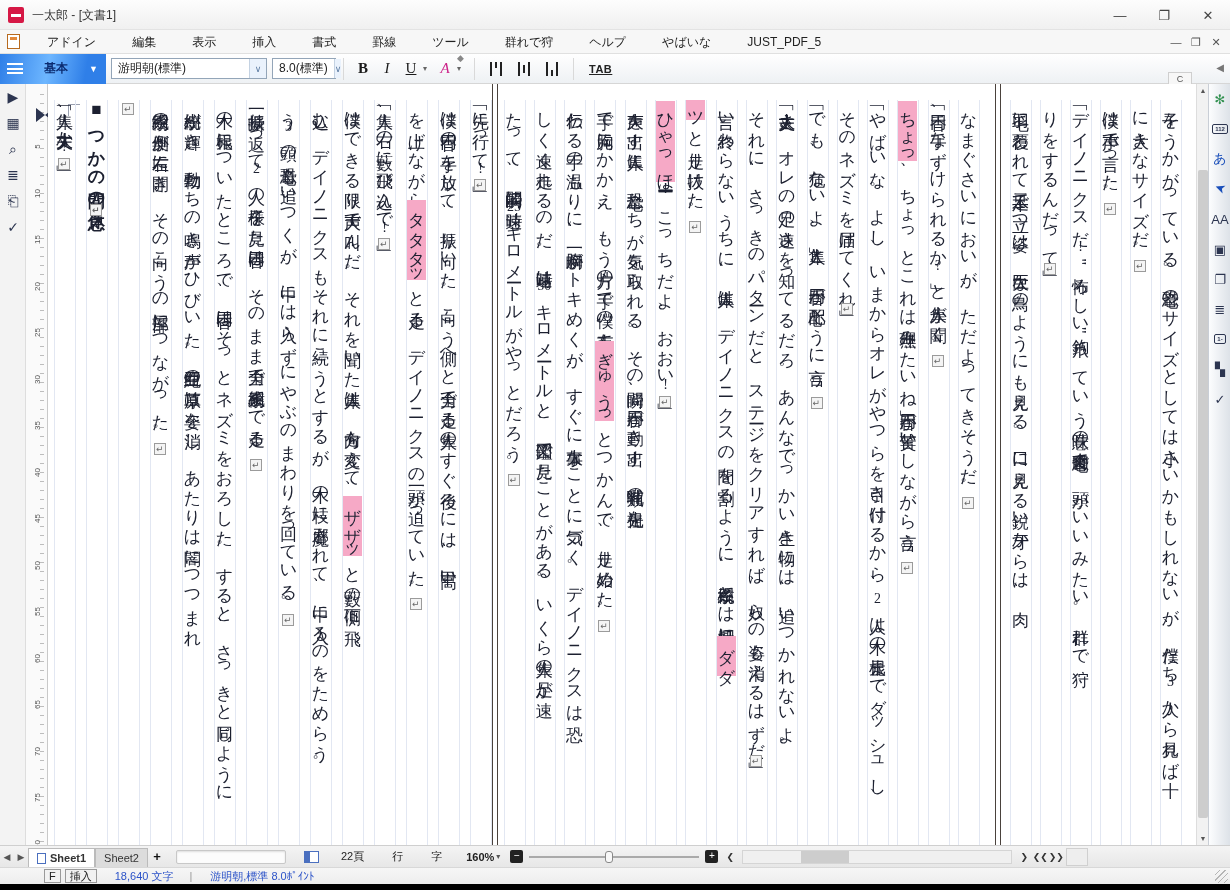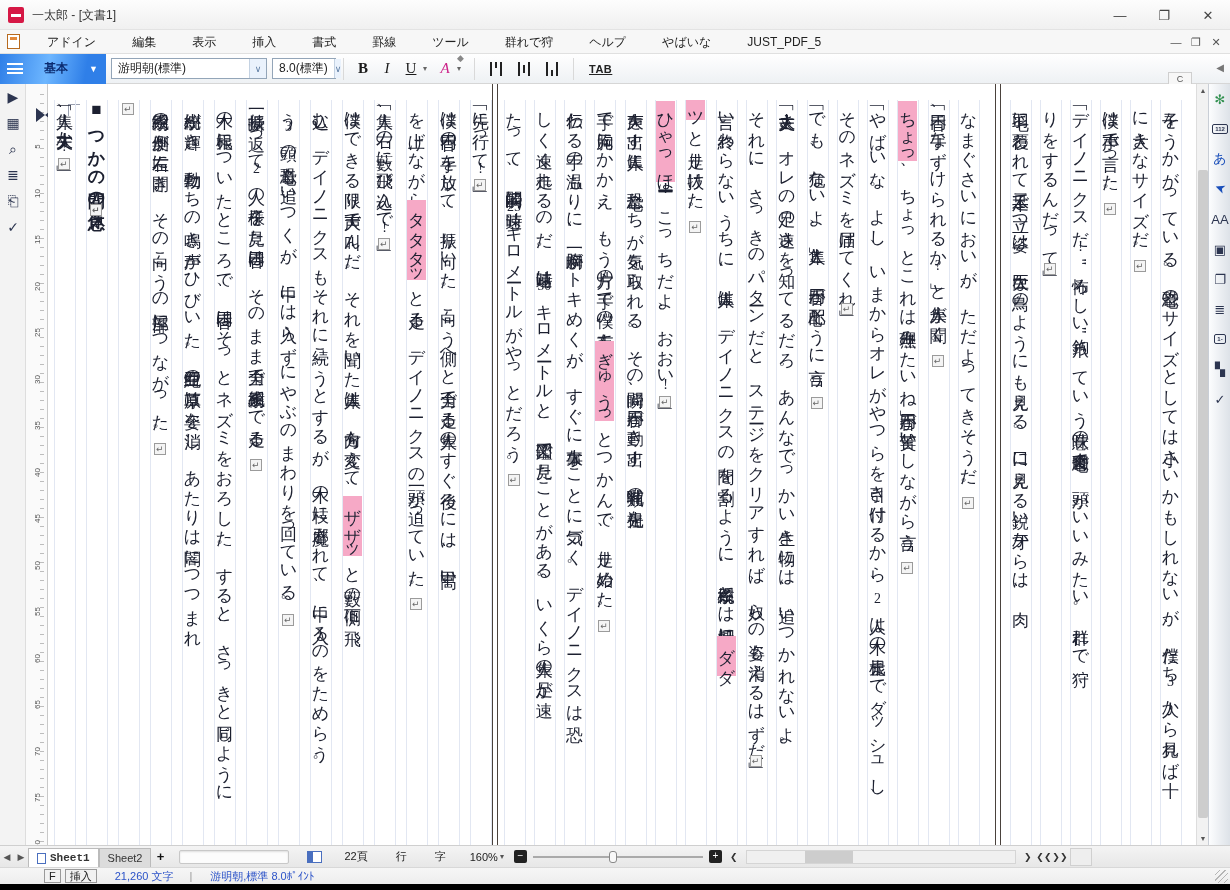--- a/index.html
+++ b/index.html
@@ -83,27 +83,27 @@
   .vscroll .thumb { position:absolute; left:1px; top:86px; width:10px; height:648px; background:#cdcdcd; border-radius:2px; }
 
   .right-sidebar { position:absolute; left:1208px; top:0; width:22px; height:761px; background:linear-gradient(90deg,#fcfdfe,#dde2e8); border-left:1px solid #c9ced6; }
   .rsb-icon { width:22px; height:30px; display:flex; align-items:center; justify-content:center; font-size:13px; color:#2c3550; }
   .rsb-icon.boxed span { display:block; border:1px solid #2c3550; border-radius:2px; font-size:6px; padding:1px 2px; color:#2c3550; font-weight:bold; }
 
   
   .sheetbar { position:absolute; left:0; top:845px; width:1230px; height:22px; background:linear-gradient(#f4f4f4,#e7e7e7); border-top:1px solid #cfcfcf; display:flex; align-items:center; font-size:11px; }
   .sb-arrow { width:14px; text-align:center; color:#555; font-size:9px; }
   .sheet-tab { height:20px; display:flex; align-items:center; padding:0 8px; margin-top:2px; border:1px solid #bbb; border-bottom:none; background:#dcdcdc; color:#333; }
-  .sheet-tab.active { background:#fff; font-weight:bold;font-family:Liberation Mono, monospace; }
+  .sheet-tab.active { background:#fff; font-weight:bold; }
   .sheet-tab .pg-ic { width:9px; height:11px; border:1px solid #4a6fbf; background:#fff; margin-right:4px; }
   .sb-add { width:18px; text-align:center; font-weight:bold; color:#111; font-size:13px; }
   .sb-groove { width:110px; height:14px; background:#fcfcfc; border:1px solid #c8c8c8; border-radius:2px; margin:0 10px; box-shadow:inset 0 1px 2px rgba(0,0,0,.12); }
   .sb-previcon { width:15px; height:12px; border:1px solid #4a6fbf; background:linear-gradient(90deg,#4a6fbf 35%,#fff 35%); margin:0 8px; }
   .sb-info { padding:0 14px; color:#222; }
-  .zoomlabel { padding:0 2px 0 10px; color:#222; }
+  .zoomlabel { padding:0 2px 0 10px; color:#222;font-weight:bold; }
   .zoom-caret { font-size:8px; color:#555; padding-right:6px; }
   .zbtn { width:13px; height:13px; background:#222; color:#fff; font-size:10px; line-height:12px; text-align:center; margin:0 4px; border-radius:2px; }
   .zslider { position:relative; width:170px; height:14px; margin:0 2px; }
   .zslider .track { position:absolute; left:0; right:0; top:6px; height:2px; background:#aaa; }
   .zslider .knob { position:absolute; left:76px; top:1px; width:8px; height:12px; background:#f8f8f8; border:1px solid #888; border-radius:3px; }
   .hscroll { position:relative; width:270px; height:14px; background:#f0f0f0; border:1px solid #d5d5d5; margin:0 4px; }
   .hscroll .thumb { position:absolute; left:58px; top:0; width:48px; height:12px; background:#cdcdcd; }
   .sb-nav { width:16px; text-align:center; color:#333; font-size:9px; }
   .sb-endbox { width:22px; height:18px; background:#eee; border:1px solid #d0d0d0; margin-left:2px; }
 
@@ -350,18 +350,18 @@
   </div>
   <div class="sb-nav">❯</div>
   <div class="sb-nav">❮❮</div>
   <div class="sb-nav">❯❯</div>
   <div class="sb-endbox"></div>
 </div>
 
 <div class="statusbar">
   <div class="st-box" style="margin-left:44px;">F</div>
   <div class="st-box">挿入</div>
-  <div class="st-blue">21,260 文字</div>
+  <div class="st-blue">18,640 文字</div>
   <div class="st-sep">|</div>
   <div class="st-blue">游明朝,標準  8.0ﾎﾟｲﾝﾄ</div>
   <div class="resize-grip"></div>
 </div>
 <div class="blackstrip"></div>
 
 </body></html>

